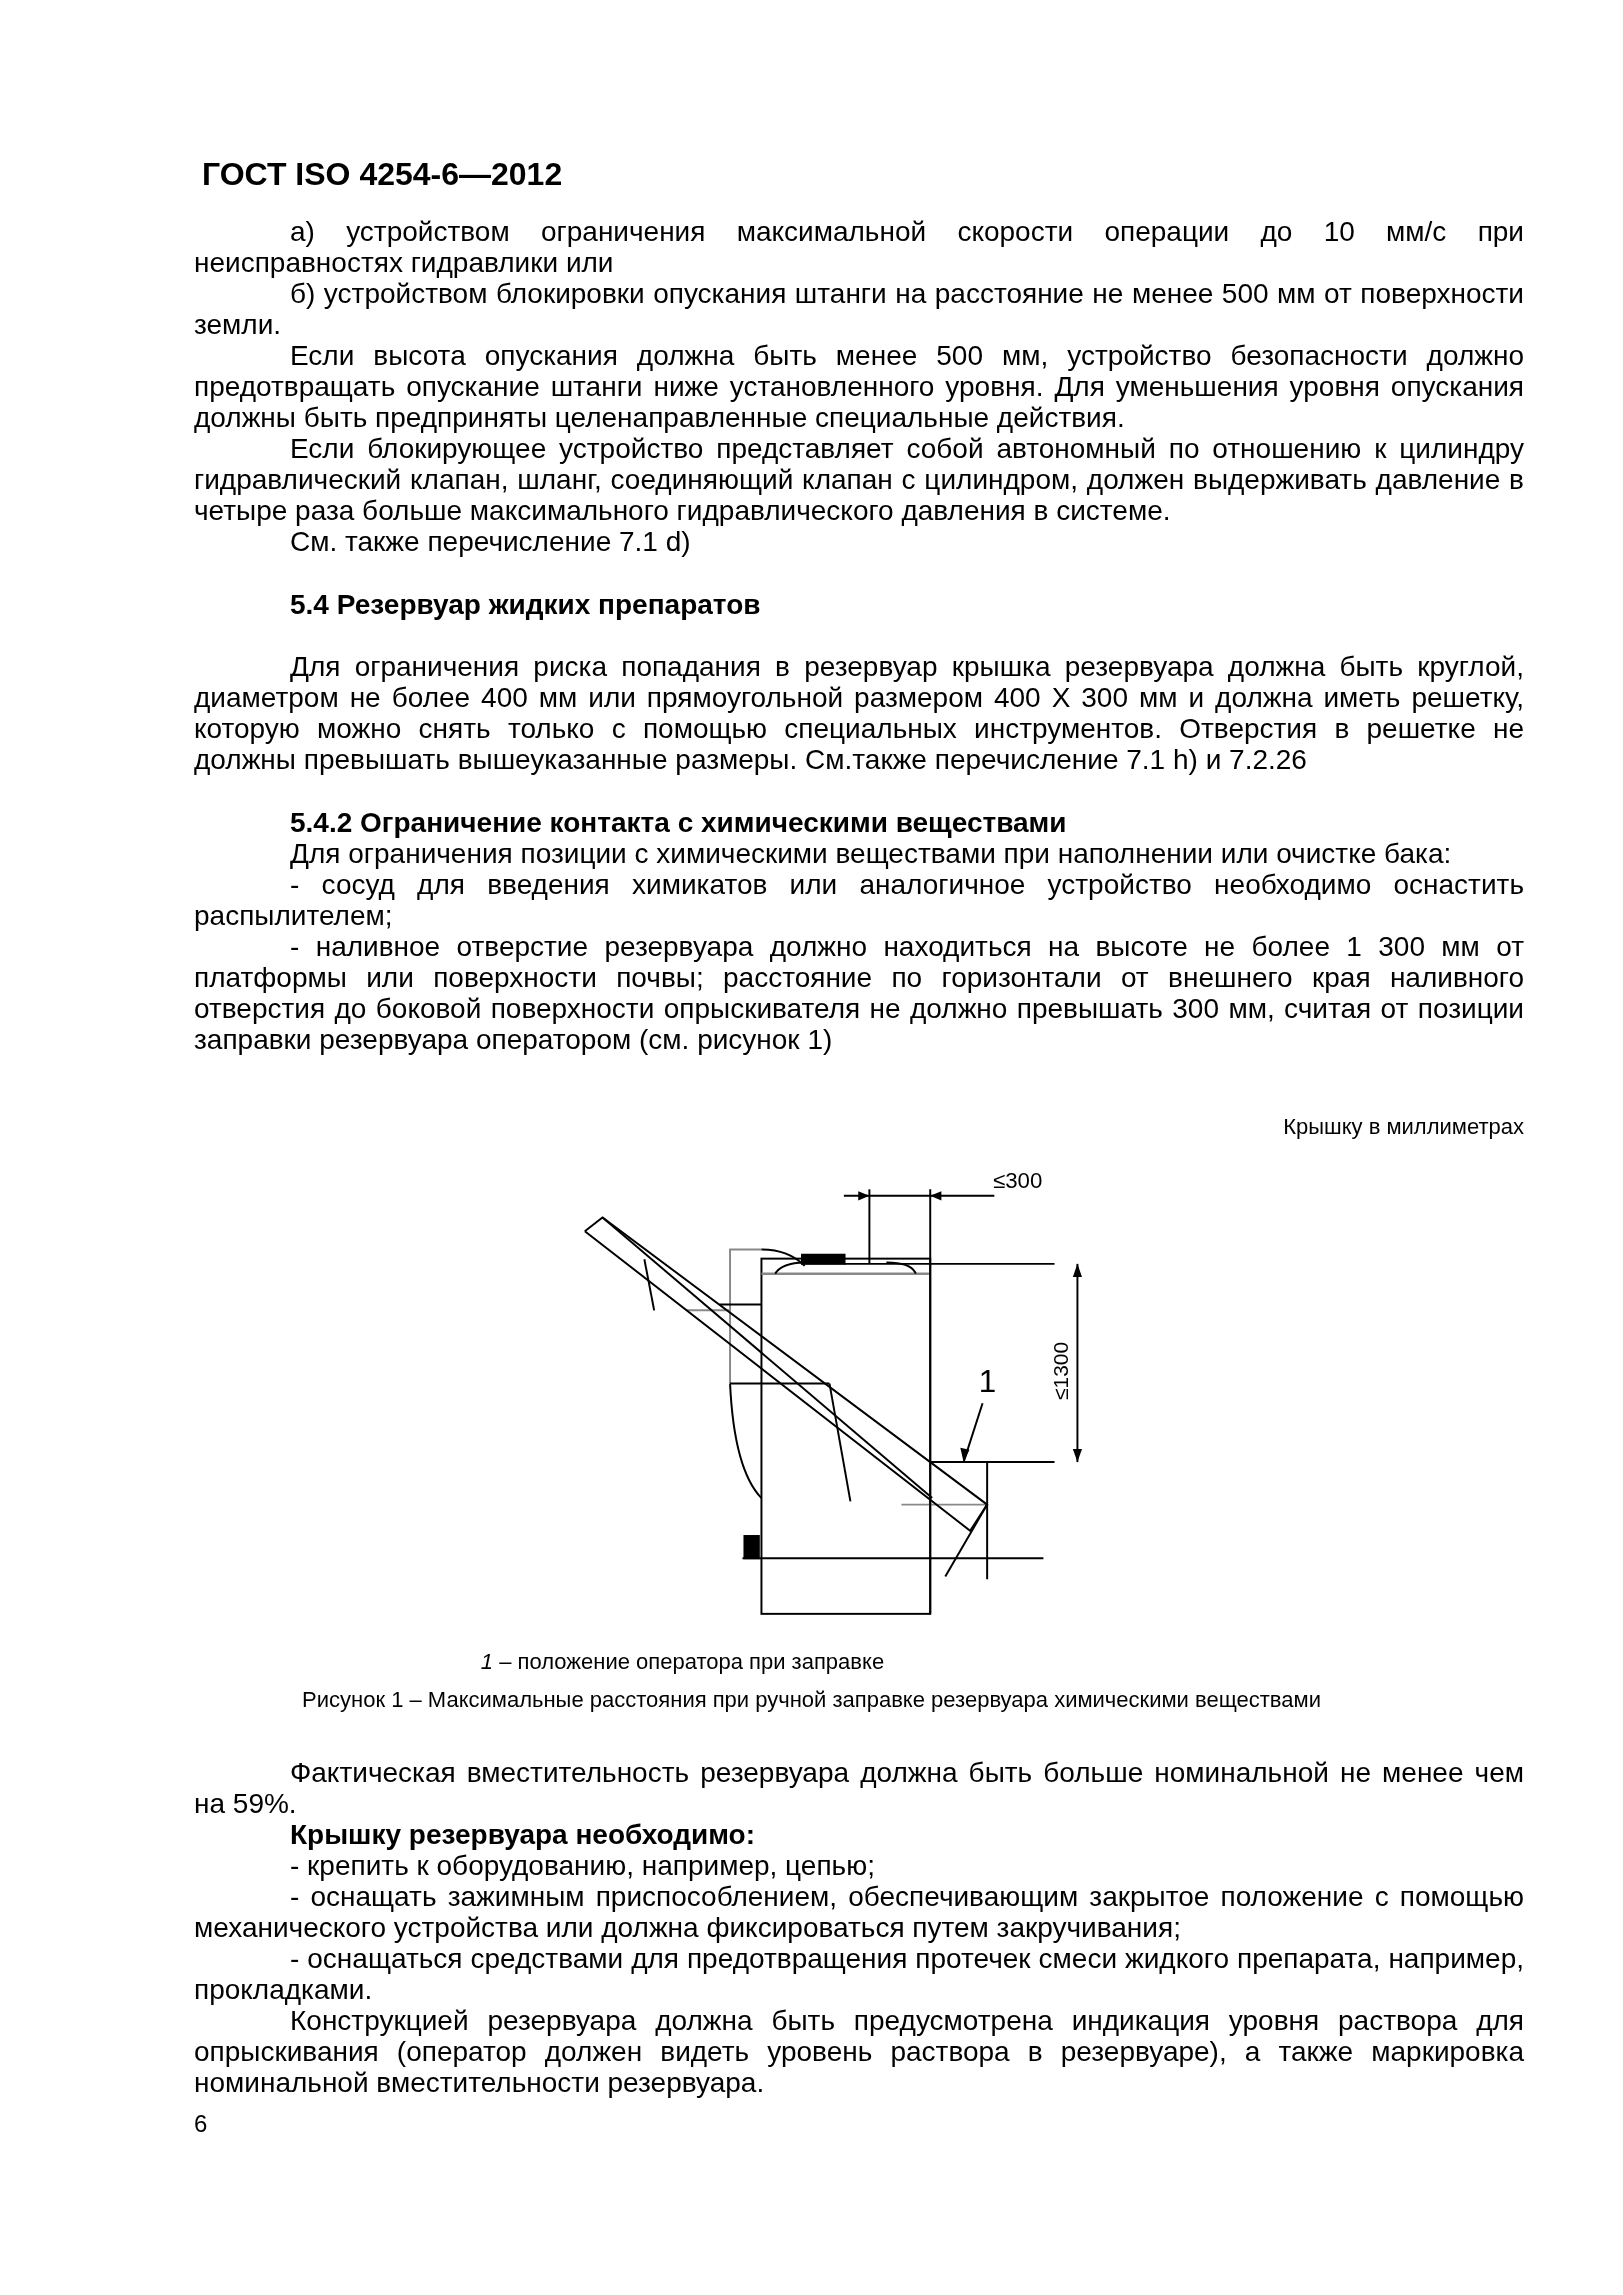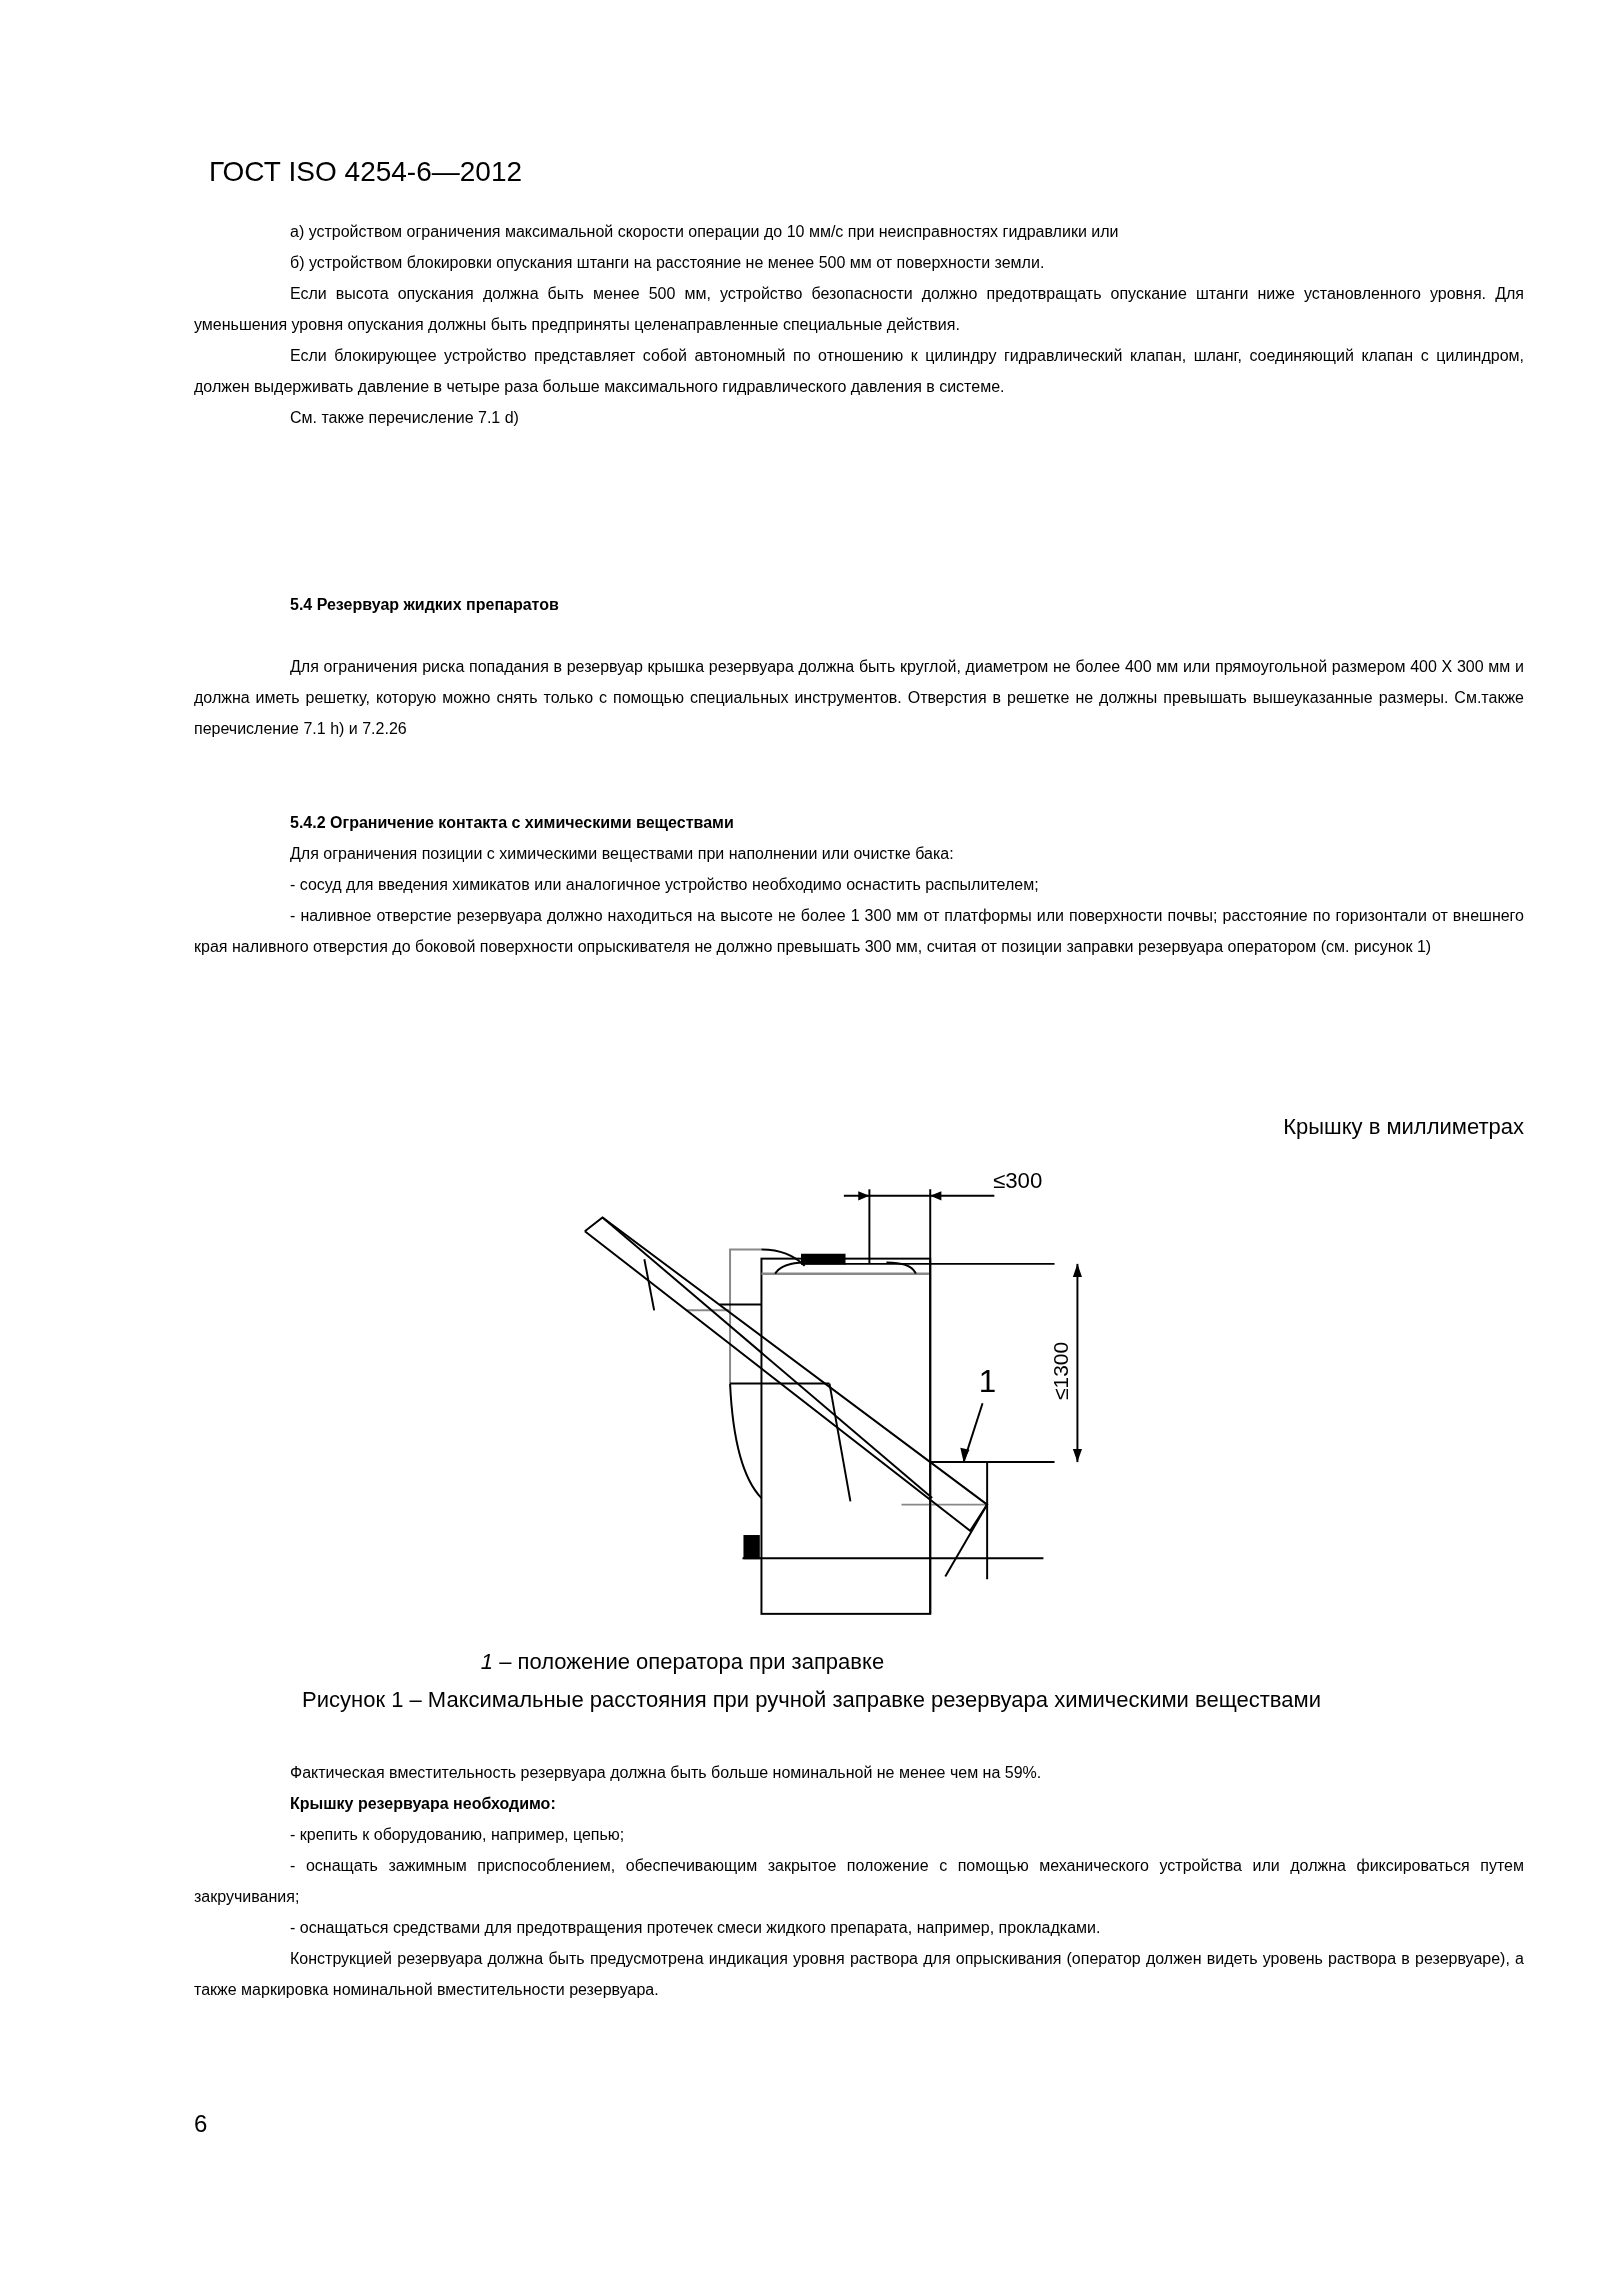--- a/index.html
+++ b/index.html
@@ -1,19 +1,19 @@
 <!DOCTYPE html>
 <html style="font-size:10.5px"><head>
 <meta charset="utf-8">
 <style>
   html, body { margin: 0; padding: 0; background: #ffffff; }
   body { width: 1623px; height: 2295px; position: relative; overflow: hidden;
          font-family: "Liberation Sans", sans-serif; color: #000; }
-  .page-header { position: absolute; left: 209px; top: 156px; font-size: 28px; font-weight: normal; }
-  .text-block { position: absolute; left: 194px; width: 1330px; font-size: 16px; line-height: 31px; text-align: justify; }
+  .page-header { position: absolute; left: 202px; top: 156px; font-size: 32px; font-weight: bold; }
+  .text-block { position: absolute; left: 194px; width: 1330px; font-size: 28px; line-height: 31px; text-align: justify; }
   .p { margin: 0; text-indent: 96px; }
   .h { margin: 0; padding-left: 96px; font-weight: bold; }
   .sizes-note { position: absolute; right: 99px; top: 1114px; font-size: 22px; }
   .figure { position: absolute; left: 0; top: 0; }
   .legend { position: absolute; left: 0; width: 1365px; top: 1649px; text-align: center; font-size: 22px; }
   .legend i { font-style: italic; }
   .caption { position: absolute; left: 0; width: 1623px; top: 1687px; text-align: center; font-size: 22px; }
   .page-number { position: absolute; left: 194px; top: 2110px; font-size: 24px; }
 </style>
 </head>

